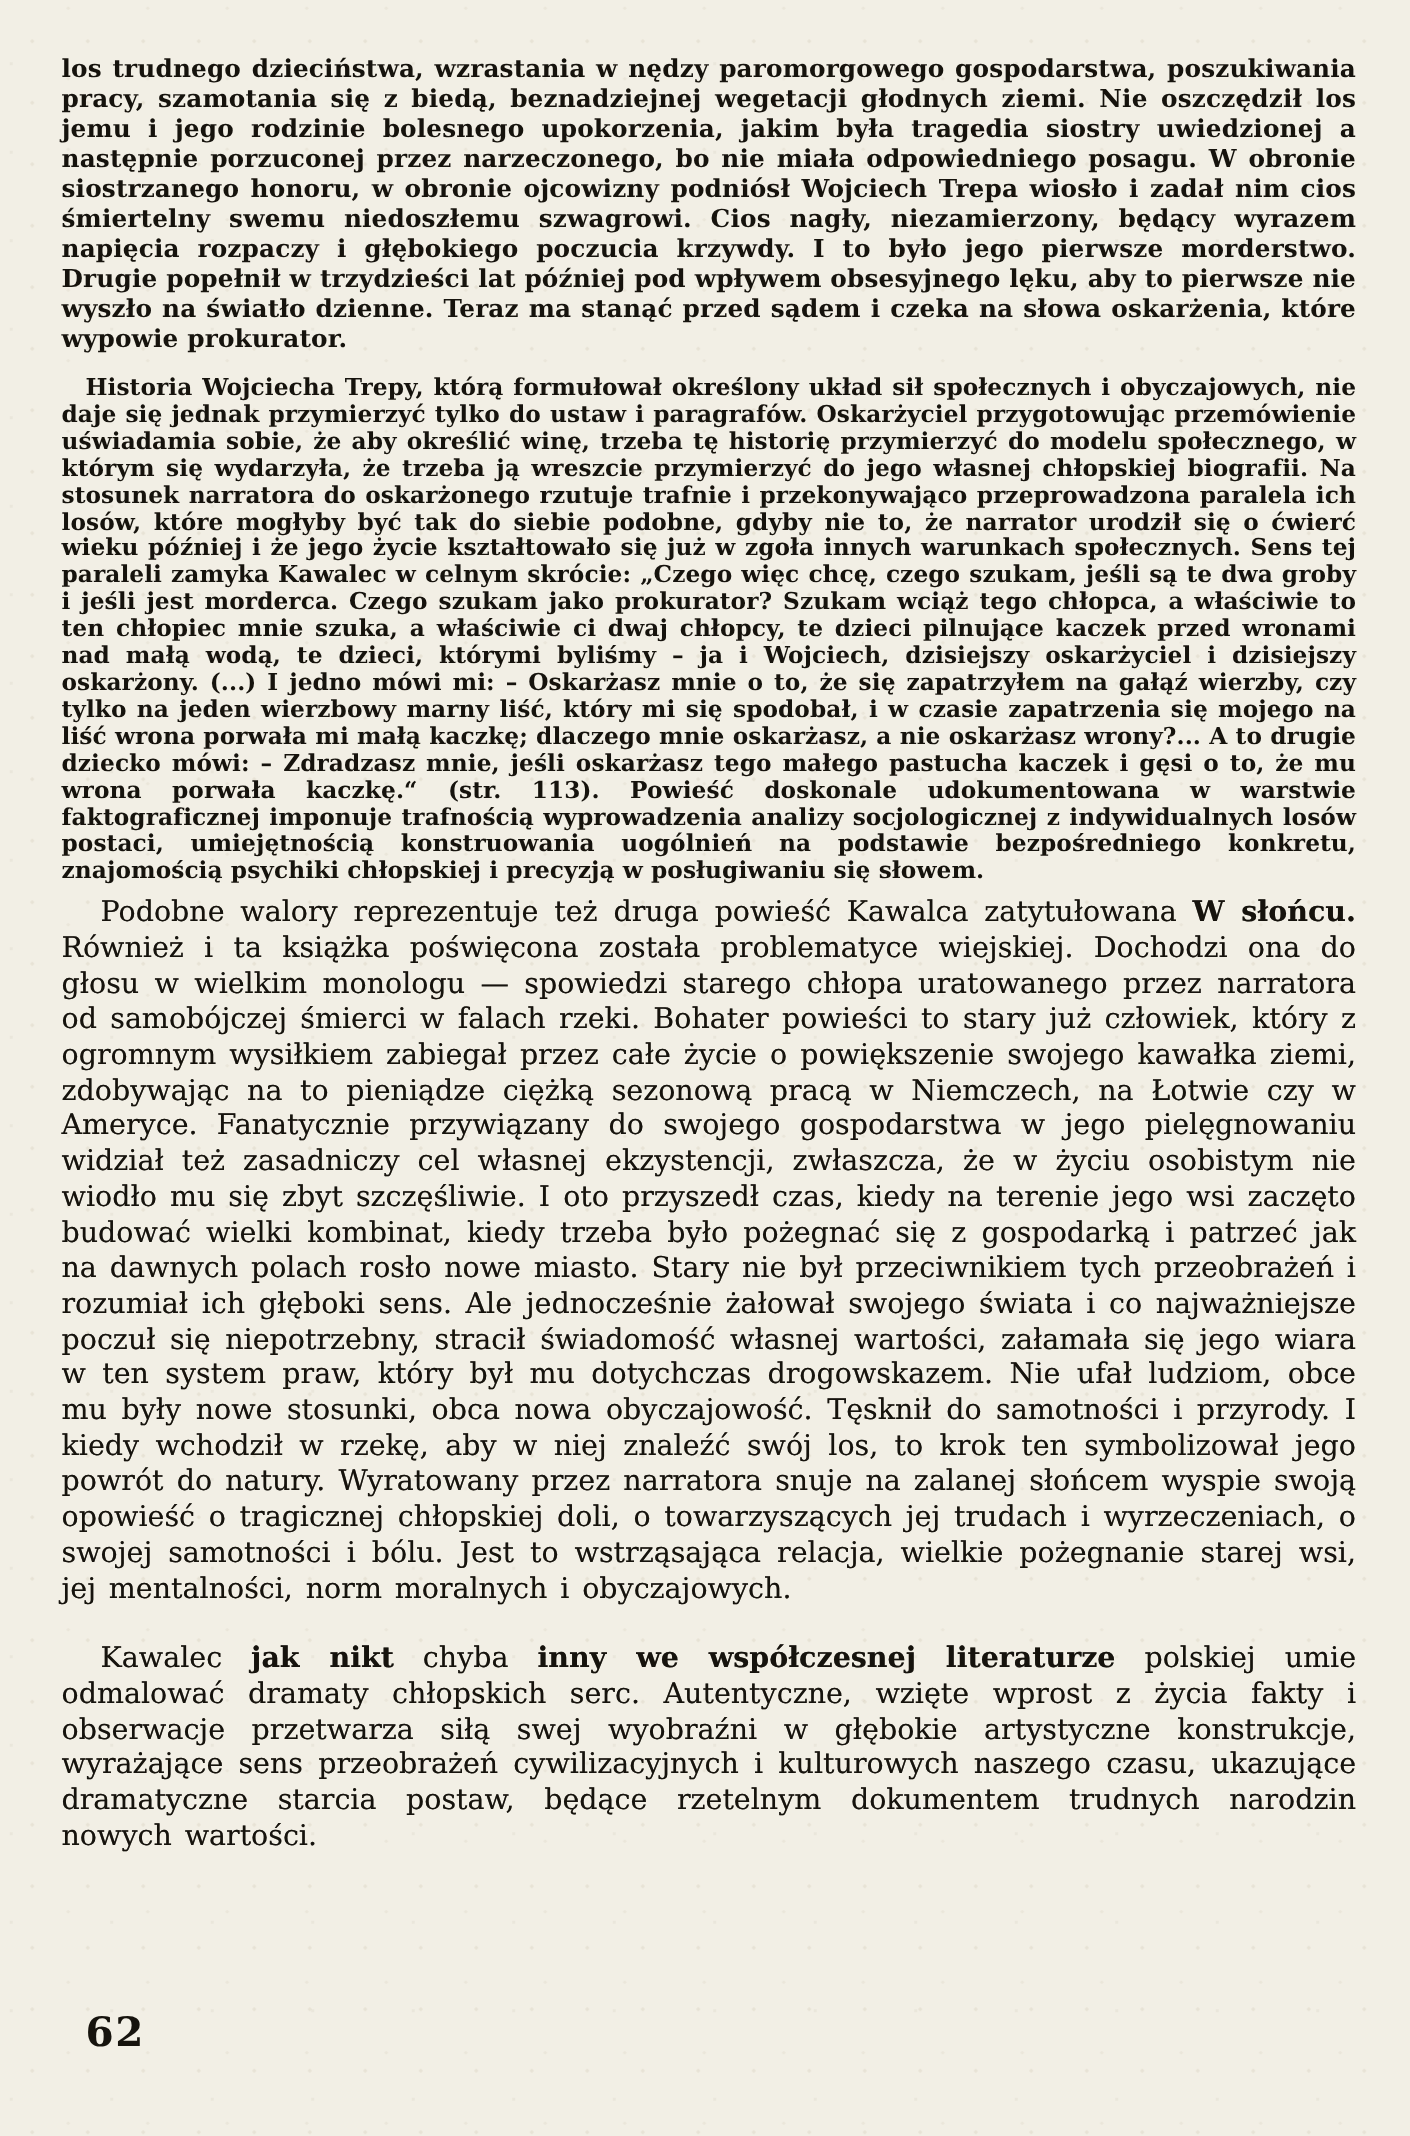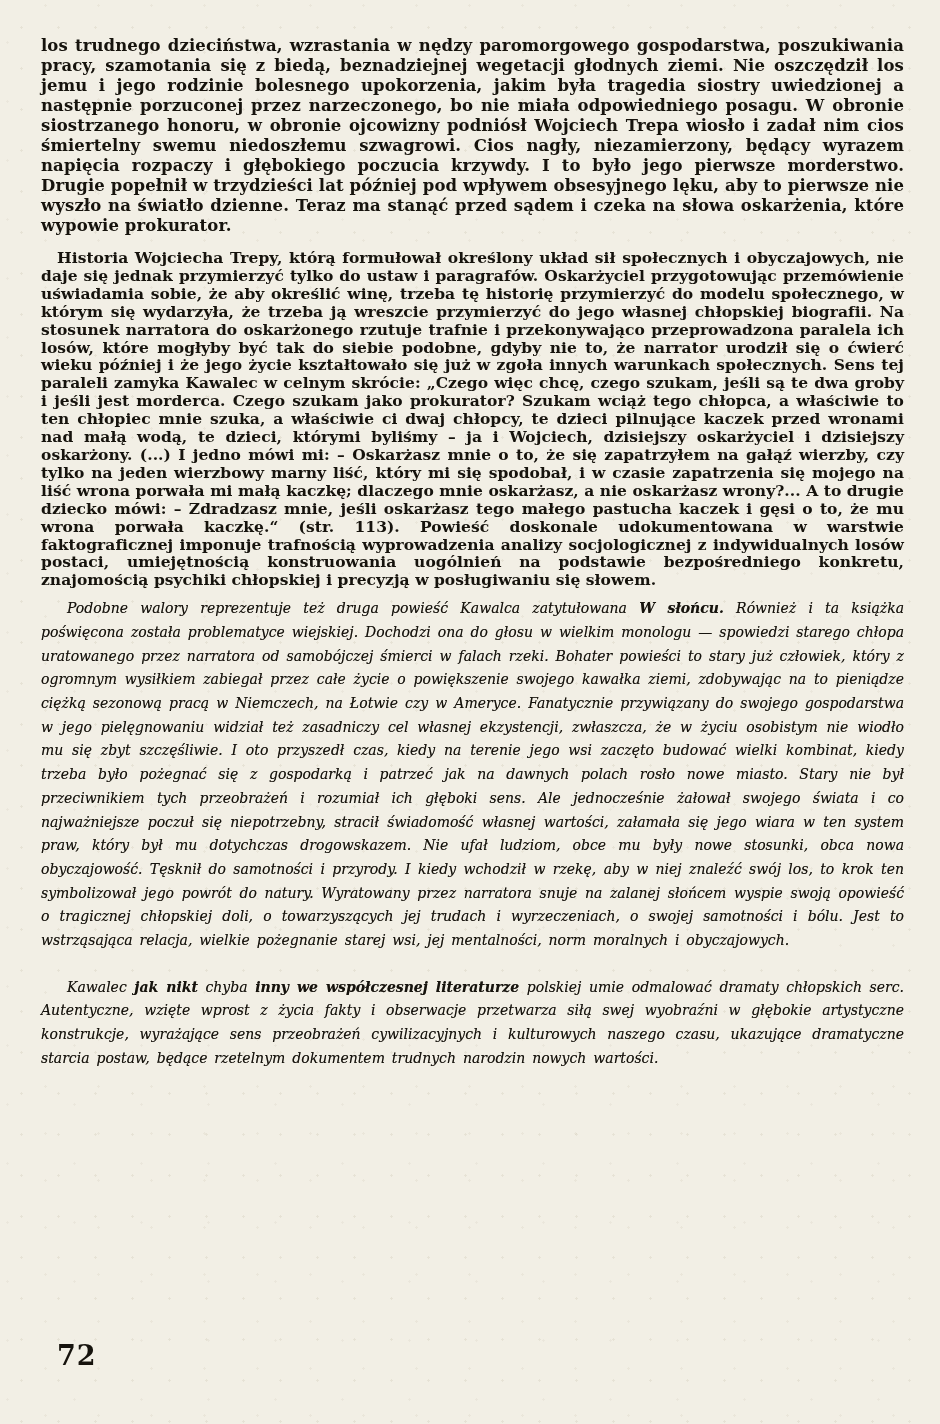--- a/index.html
+++ b/index.html
@@ -47,28 +47,27 @@
   p.petit-dense {
     font-size: 15.5px;
     line-height: 17.9px;
     font-weight: 700;
     letter-spacing: .05px;
     text-indent: 16px;
     margin-bottom: 8px;
   }
   
   p.body {
-    font-size: 14px;
+    font-size: 19px;
     line-height: 23.7px;
     font-weight: 400;
     word-spacing: 2.5px;
     text-indent: 26px;
     margin-bottom: 23px;
     text-shadow: 0 0 .4px rgba(22,19,13,.55);
-    font-style: italic;
   }
   .run.b { font-weight: 700; }
   .page-number {
     position: absolute;
     left: 57px;
     top: 1340px;
     font-size: 27px;
     font-weight: 700;
     letter-spacing: 1px;
   }
@@ -76,14 +75,14 @@
 </head>
 <body>
 
 <div class="page">
   <main class="text-block" id="text-block">
       <p class="para petit"><span class="run b">los trudnego dzieciństwa, wzrastania w nędzy paromorgowego gospodarstwa, poszukiwania pracy, szamotania się z biedą, beznadziejnej wegetacji głodnych ziemi. Nie oszczędził los jemu i jego rodzinie bolesnego upokorzenia, jakim była tragedia siostry uwiedzionej a następnie porzuconej przez narzeczonego, bo nie miała odpowiedniego posagu. W obronie siostrzanego honoru, w obronie ojcowizny podniósł Wojciech Trepa wiosło i zadał nim cios śmiertelny swemu niedoszłemu szwagrowi. Cios nagły, niezamierzony, będący wyrazem napięcia rozpaczy i głębokiego poczucia krzywdy. I to było jego pierwsze morderstwo. Drugie popełnił w trzydzieści lat później pod wpływem obsesyjnego lęku, aby to pierwsze nie wyszło na światło dzienne. Teraz ma stanąć przed sądem i czeka na słowa oskarżenia, które wypowie prokurator.</span></p>
       <p class="para petit-dense"><span class="run b">Historia Wojciecha Trepy, którą formułował określony układ sił społecznych i obyczajowych, nie daje się jednak przymierzyć tylko do ustaw i paragrafów. Oskarżyciel przygotowując przemówienie uświadamia sobie, że aby określić winę, trzeba tę historię przymierzyć do modelu społecznego, w którym się wydarzyła, że trzeba ją wreszcie przymierzyć do jego własnej chłopskiej biografii. Na stosunek narratora do oskarżonego rzutuje trafnie i przekonywająco przeprowadzona paralela ich losów, które mogłyby być tak do siebie podobne, gdyby nie to, że narrator urodził się o ćwierć wieku później i że jego życie kształtowało się już w zgoła innych warunkach społecznych. Sens tej paraleli zamyka Kawalec w celnym skrócie: „Czego więc chcę, czego szukam, jeśli są te dwa groby i jeśli jest morderca. Czego szukam jako prokurator? Szukam wciąż tego chłopca, a właściwie to ten chłopiec mnie szuka, a właściwie ci dwaj chłopcy, te dzieci pilnujące kaczek przed wronami nad małą wodą, te dzieci, którymi byliśmy – ja i Wojciech, dzisiejszy oskarżyciel i dzisiejszy oskarżony. (...) I jedno mówi mi: – Oskarżasz mnie o to, że się zapatrzyłem na gałąź wierzby, czy tylko na jeden wierzbowy marny liść, który mi się spodobał, i w czasie zapatrzenia się mojego na liść wrona porwała mi małą kaczkę; dlaczego mnie oskarżasz, a nie oskarżasz wrony?... A to drugie dziecko mówi: – Zdradzasz mnie, jeśli oskarżasz tego małego pastucha kaczek i gęsi o to, że mu wrona porwała kaczkę.“ (str. 113). Powieść doskonale udokumentowana w warstwie faktograficznej imponuje trafnością wyprowadzenia analizy socjologicznej z indywidualnych losów postaci, umiejętnością konstruowania uogólnień na podstawie bezpośredniego konkretu, znajomością psychiki chłopskiej i precyzją w posługiwaniu się słowem.</span></p>
       <p class="para body"><span class="run">Podobne walory reprezentuje też druga powieść Kawalca zatytułowana </span><span class="run b">W słońcu.</span><span class="run"> Również i ta książka poświęcona została problematyce wiejskiej. Dochodzi ona do głosu w wielkim monologu — spowiedzi starego chłopa uratowanego przez narratora od samobójczej śmierci w falach rzeki. Bohater powieści to stary już człowiek, który z ogromnym wysiłkiem zabiegał przez całe życie o powiększenie swojego kawałka ziemi, zdobywając na to pieniądze ciężką sezonową pracą w Niemczech, na Łotwie czy w Ameryce. Fanatycznie przywiązany do swojego gospodarstwa w jego pielęgnowaniu widział też zasadniczy cel własnej ekzystencji, zwłaszcza, że w życiu osobistym nie wiodło mu się zbyt szczęśliwie. I oto przyszedł czas, kiedy na terenie jego wsi zaczęto budować wielki kombinat, kiedy trzeba było pożegnać się z gospodarką i patrzeć jak na dawnych polach rosło nowe miasto. Stary nie był przeciwnikiem tych przeobrażeń i rozumiał ich głęboki sens. Ale jednocześnie żałował swojego świata i co najważniejsze poczuł się niepotrzebny, stracił świadomość własnej wartości, załamała się jego wiara w ten system praw, który był mu dotychczas drogowskazem. Nie ufał ludziom, obce mu były nowe stosunki, obca nowa obyczajowość. Tęsknił do samotności i przyrody. I kiedy wchodził w rzekę, aby w niej znaleźć swój los, to krok ten symbolizował jego powrót do natury. Wyratowany przez narratora snuje na zalanej słońcem wyspie swoją opowieść o tragicznej chłopskiej doli, o towarzyszących jej trudach i wyrzeczeniach, o swojej samotności i bólu. Jest to wstrząsająca relacja, wielkie pożegnanie starej wsi, jej mentalności, norm moralnych i obyczajowych.</span></p>
       <p class="para body"><span class="run">Kawalec </span><span class="run b">jak nikt</span><span class="run"> chyba </span><span class="run b">inny we współczesnej literaturze</span><span class="run"> polskiej umie odmalować dramaty chłopskich serc. Autentyczne, wzięte wprost z życia fakty i obserwacje przetwarza siłą swej wyobraźni w głębokie artystyczne konstrukcje, wyrażające sens przeobrażeń cywilizacyjnych i kulturowych naszego czasu, ukazujące dramatyczne starcia postaw, będące rzetelnym dokumentem trudnych narodzin nowych wartości.</span></p>
     </main>
-  <div class="page-number">72</div>
+  <div class="page-number">62</div>
 </div>
 
 </body></html>

